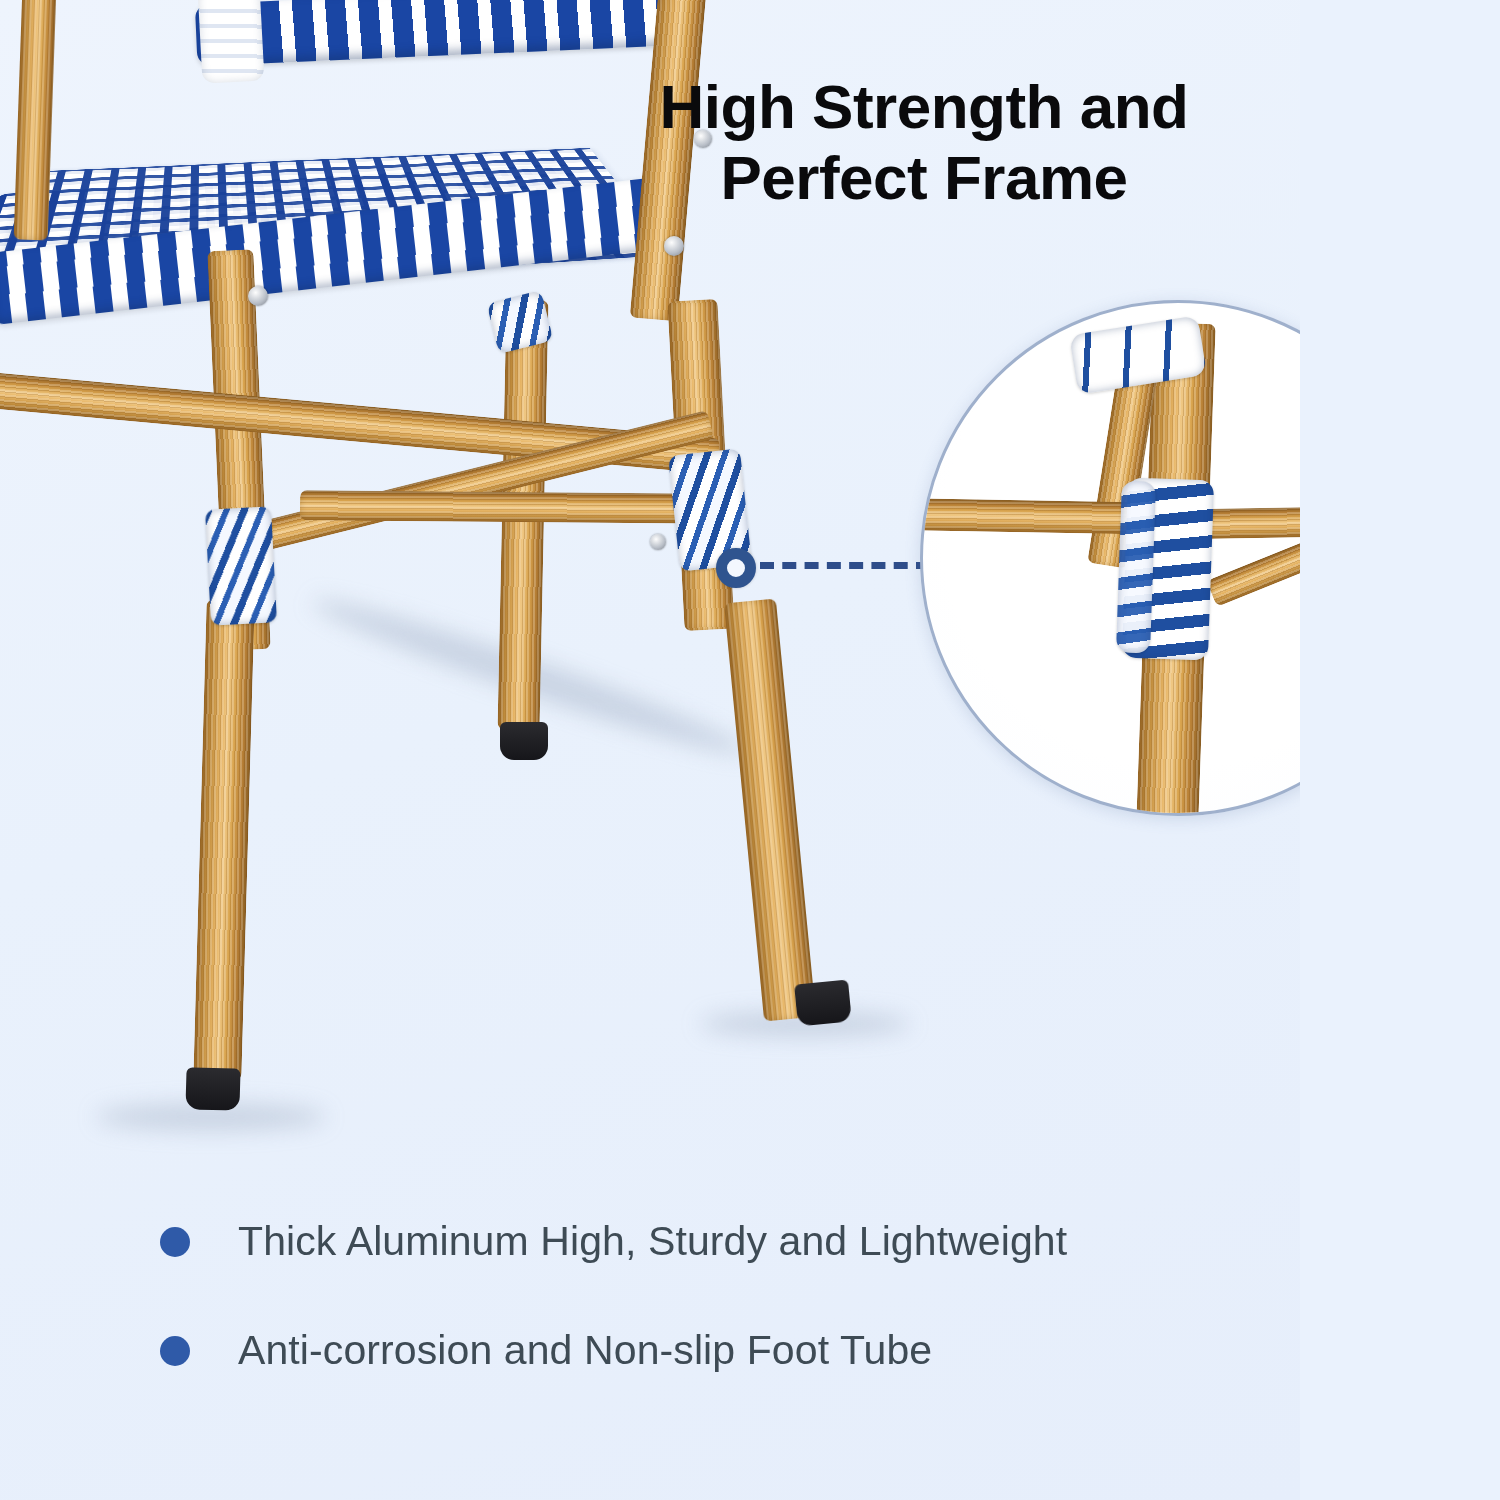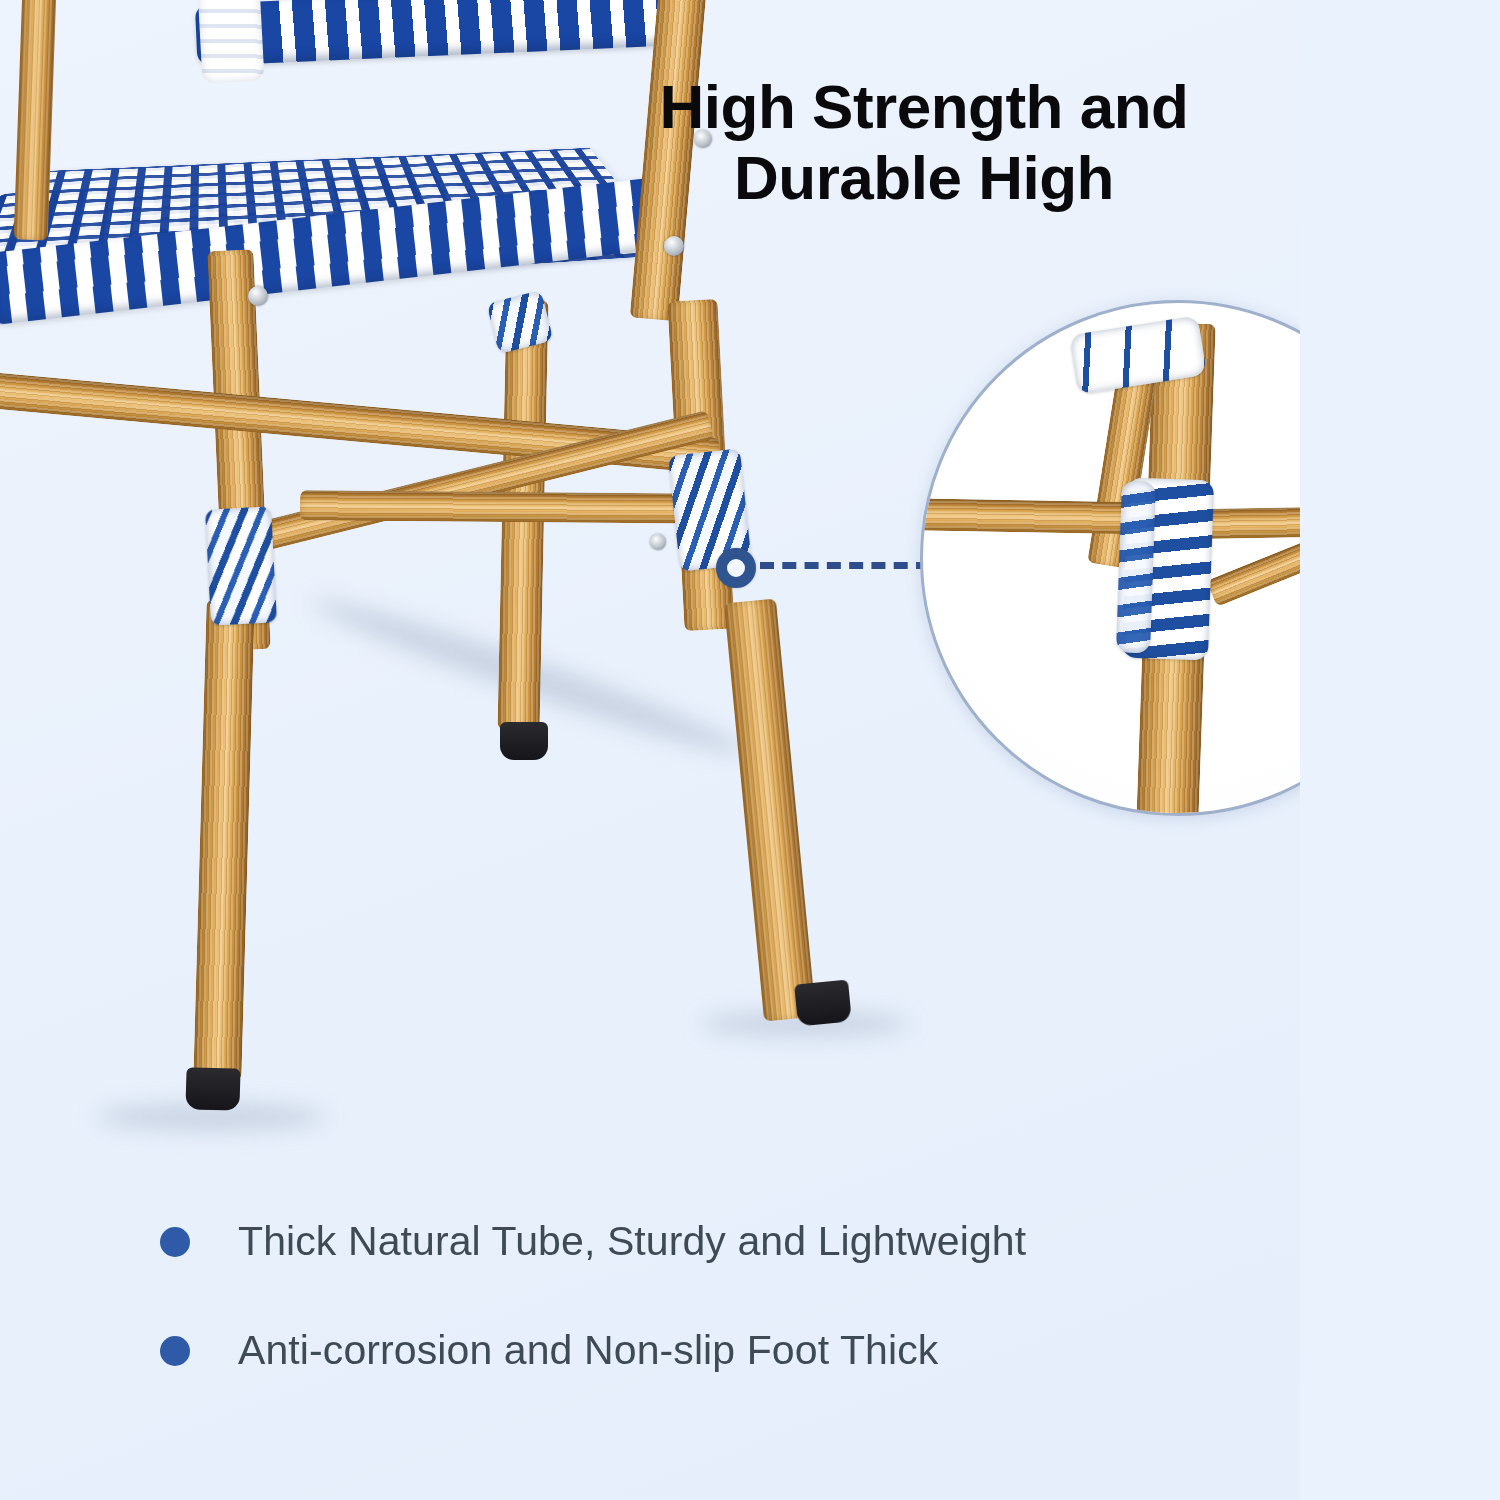--- a/index.html
+++ b/index.html
@@ -219,27 +219,27 @@
                     #1f4fa0 14px,#1f4fa0 26px);"></div>
       <div class="wrap" style="left:196px;top:178px;width:34px;height:172px;transform:rotate(2deg);border-radius:14px;opacity:.95;
                   background:repeating-linear-gradient(170deg,
                     #f6f9ff 0px,#f6f9ff 15px,
                     #2b5fb4 15px,#2b5fb4 27px);"></div>
     </div>
   </div>
 
   <div id="headline">
     <span>High Strength and</span>
-    <span class="l2">Durable High</span>
+    <span class="l2">Perfect Frame</span>
   </div>
 
   <div id="features">
     <div class="feat">
       <span class="dot"></span>
-      <span class="txt">Thick Natural Tube, Sturdy and Lightweight</span>
+      <span class="txt">Thick Aluminum High, Sturdy and Lightweight</span>
     </div>
     <div class="feat">
       <span class="dot"></span>
-      <span class="txt">Anti-corrosion and Non-slip Foot Thick</span>
+      <span class="txt">Anti-corrosion and Non-slip Foot Tube</span>
     </div>
   </div>
 
 </div>
 
 </body></html>

